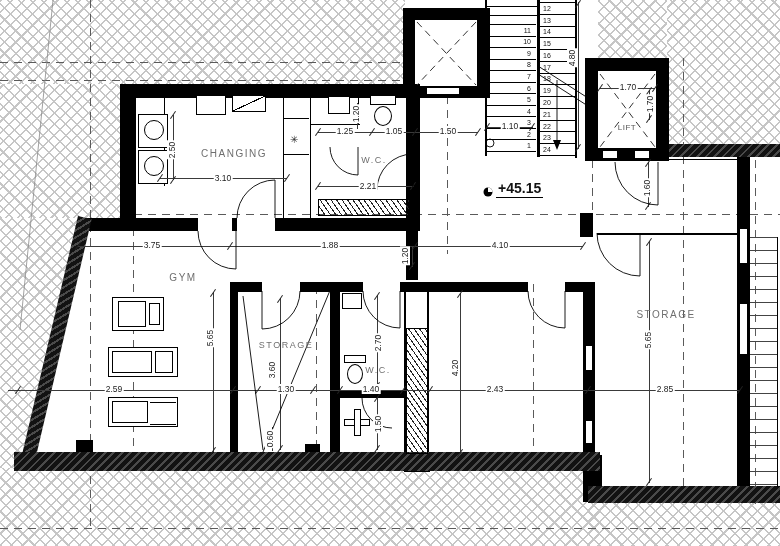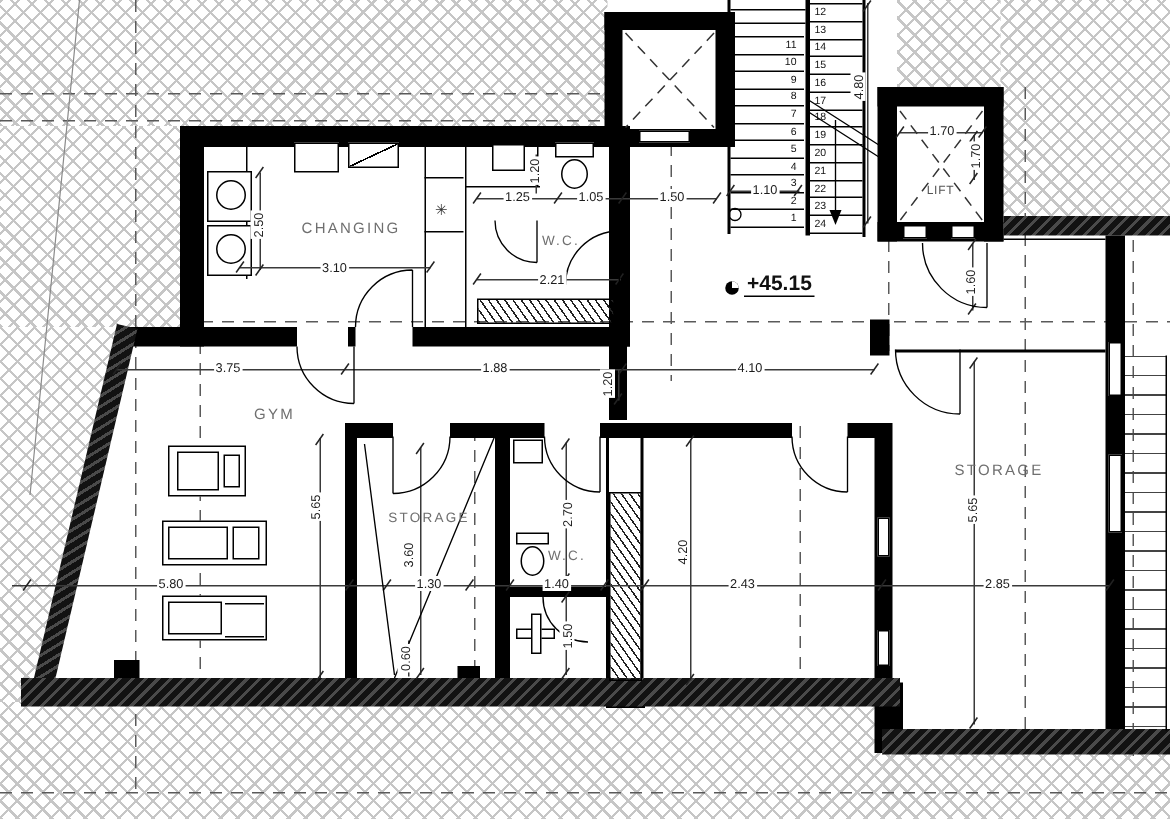--- a/index.html
+++ b/index.html
@@ -309,21 +309,21 @@
   <div class="dl" style="left:368px;top:186px;">2.21</div>
   <div class="dl" style="left:510px;top:126px;">1.10</div>
   <div class="dl rot" style="left:572px;top:58px;">4.80</div>
   <div class="dl" style="left:628px;top:87px;">1.70</div>
   <div class="dl rot" style="left:650px;top:104px;">1.70</div>
   <div class="dl rot" style="left:647px;top:188px;">1.60</div>
   <div class="dl" style="left:152px;top:245px;">3.75</div>
   <div class="dl" style="left:330px;top:245px;">1.88</div>
   <div class="dl rot" style="left:405px;top:256px;">1.20</div>
   <div class="dl" style="left:500px;top:245px;">4.10</div>
-  <div class="dl" style="left:114px;top:389px;">5.80</div>
+  <div class="dl" style="left:114px;top:389px;">2.59</div>
   <div class="dl rot" style="left:210px;top:338px;">5.65</div>
   <div class="dl rot" style="left:272px;top:370px;">3.60</div>
   <div class="dl" style="left:286px;top:389px;">1.30</div>
   <div class="dl rot" style="left:270px;top:439px;">0.60</div>
   <div class="dl rot" style="left:378px;top:343px;">2.70</div>
   <div class="dl" style="left:371px;top:389px;">1.40</div>
   <div class="dl rot" style="left:378px;top:424px;">1.50</div>
   <div class="dl" style="left:495px;top:389px;">2.43</div>
   <div class="dl rot" style="left:455px;top:368px;">4.20</div>
   <div class="dl" style="left:665px;top:389px;">2.85</div>

